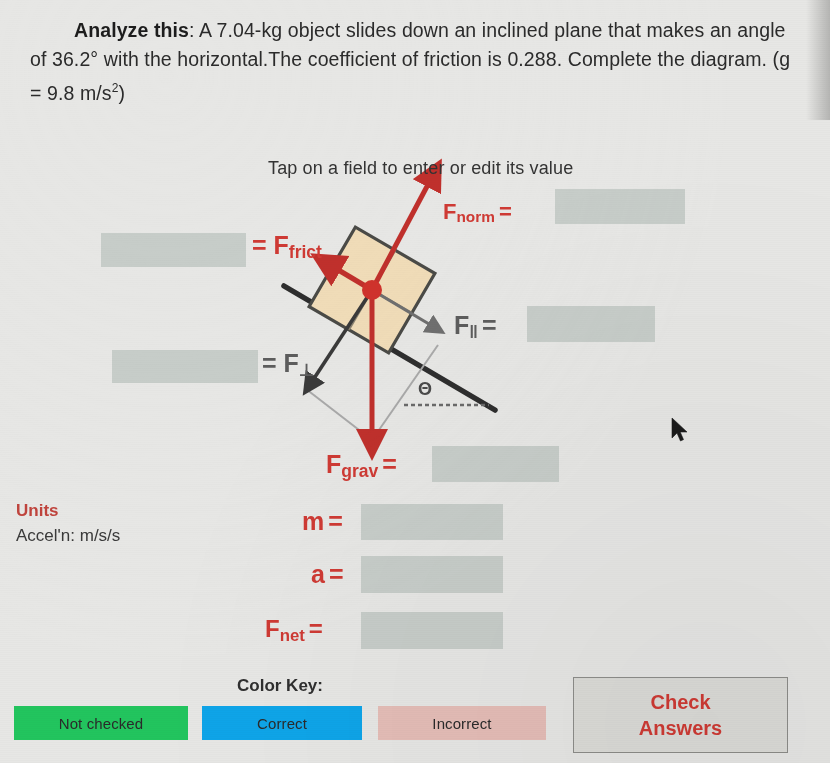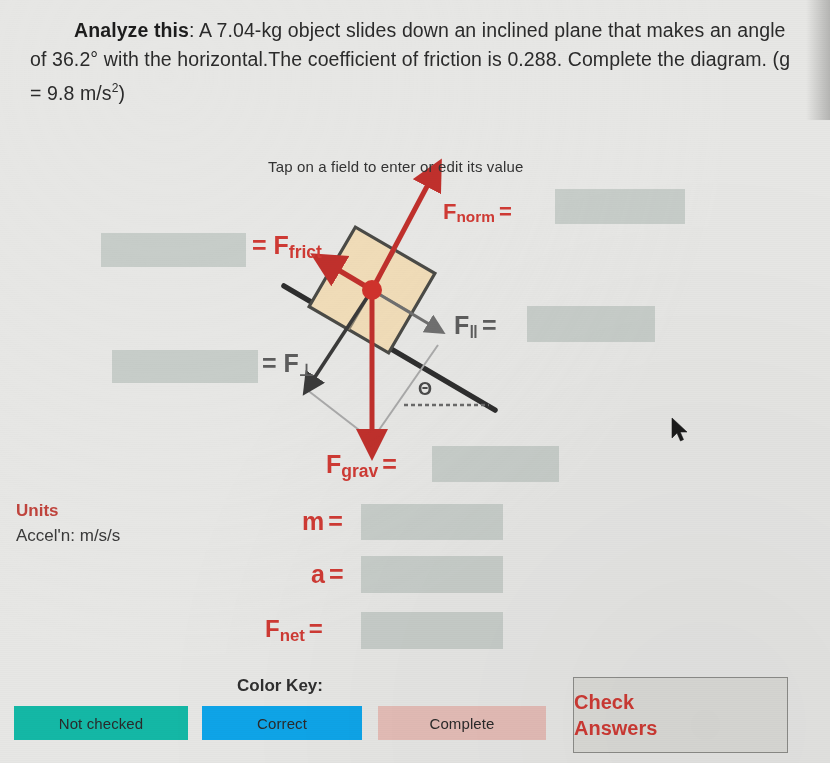--- a/index.html
+++ b/index.html
@@ -63,21 +63,21 @@
     position: absolute;
     left: 0; top: 0;
     width: 830px; height: 763px;
     z-index: 10;
     pointer-events: none;
   }
   .tip-text {
     position: absolute;
     left: 268px;
     top: 158px;
-    font-size: 15px;
+    font-size: 18px;
     color: #333333;
     letter-spacing: .15px;
     z-index: 20;
   }
 
   
   .field {
     position: absolute;
     background: #c7cdc9;
     border: none;
@@ -141,39 +141,39 @@
     height: 34px;
     top: 706px;
     display: flex;
     align-items: center;
     justify-content: center;
     font-size: 15px;
     color: #2a2a2a;
     z-index: 20;
     letter-spacing: .1px;
   }
-  #sw-notchecked { left: 14px;  width: 174px; background: #14b8a6; }
+  #sw-notchecked { left: 14px;  width: 174px; background: #22c55e; }
   #sw-correct    { left: 202px; width: 160px; background: #0ea5e9; }
   #sw-incorrect  { left: 378px; width: 168px; background: #e5bdb7; }
 
   #check-btn {
     position: absolute;
     left: 573px;
     top: 677px;
     width: 213px;
     height: 74px;
     background: #dcdcd8;
     border: 1px solid #8d8d8a;
     color: #cf3a34;
     font-weight: 700;
     font-size: 20px;
     line-height: 26px;
     display: flex;
     flex-direction: column;
-    align-items: flex-start;
+    align-items: center;
     justify-content: center;
     z-index: 20;
     cursor: pointer;
   }
 
   
   #cursor {
     position: absolute;
     left: 670px;
     top: 417px;
@@ -276,21 +276,21 @@
   <div class="field" style="left:361px; top:612px; width:142px; height:37px;"></div>
 
   <div id="units">
     <div class="u-head">Units</div>
     <div class="u-row">Accel'n: m/s/s</div>
   </div>
 
   <div id="colorkey-title">Color Key:</div>
   <div class="swatch" id="sw-notchecked">Not checked</div>
   <div class="swatch" id="sw-correct">Correct</div>
-  <div class="swatch" id="sw-incorrect">Complete</div>
+  <div class="swatch" id="sw-incorrect">Incorrect</div>
 
   <div id="check-btn">
     <span>Check</span>
     <span>Answers</span>
   </div>
 
   <svg id="cursor" width="22" height="28" viewBox="0 0 22 28">
     <path d="M2,1 L2,21 L7,16 L10.5,24 L13.5,22.6 L10.2,15 L17,15 z" fill="#1b1b1b" stroke="#1b1b1b" stroke-width="0.6"></path>
   </svg>
 

